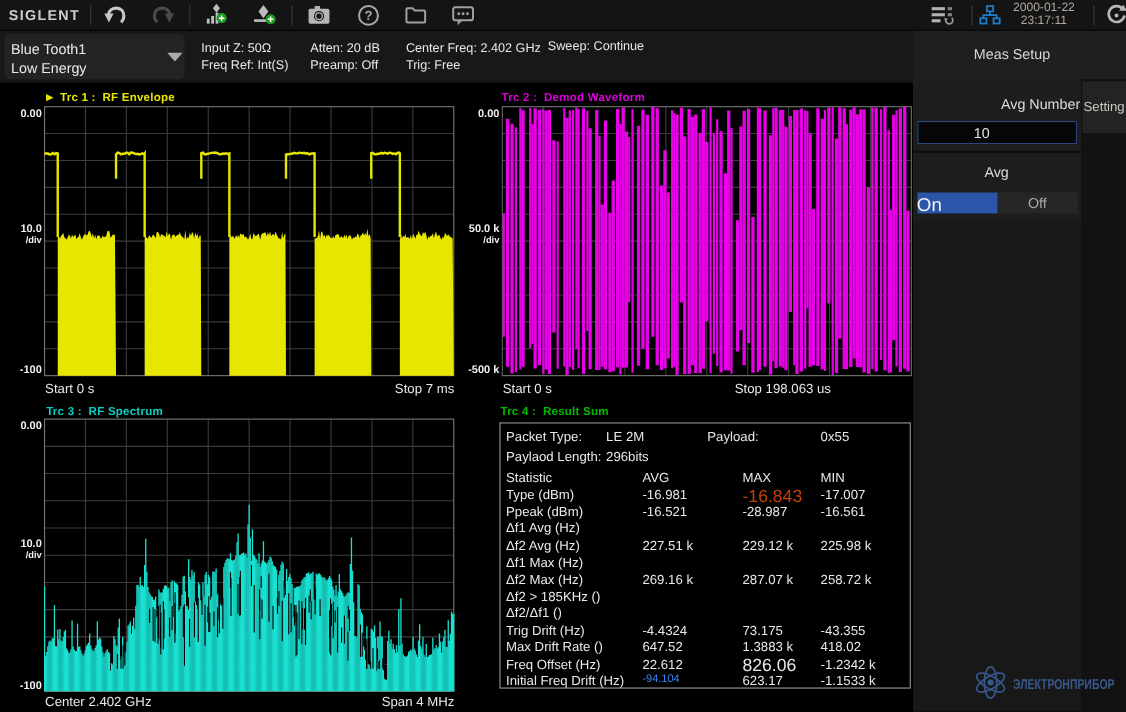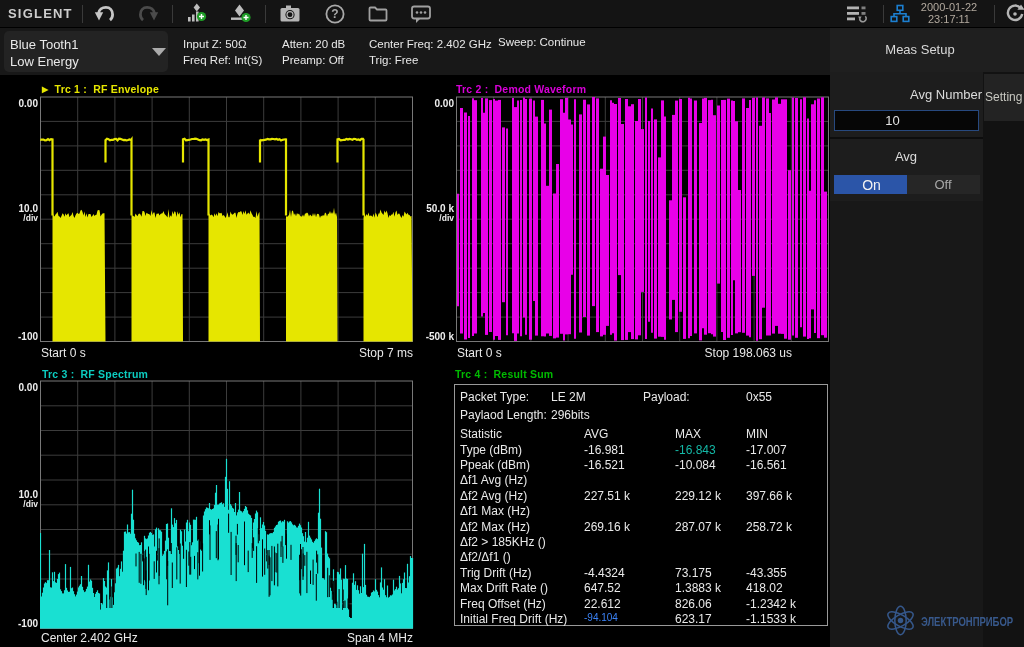--- a/index.html
+++ b/index.html
@@ -273,21 +273,21 @@
     <path d="M359.0,4.2V237.1" stroke="#e800e8" stroke-width="2"></path>
     <path d="M362.5,2.5V242.2" stroke="#e800e8" stroke-width="3"></path>
     <path d="M366.5,1.3V239.2" stroke="#e800e8" stroke-width="3"></path>
     <path d="M369.5,95.6V241.7" stroke="#e800e8" stroke-width="3"></path>
   </svg>
 <div class="ylab" style="left:424px;top:98px">0.00</div>
 <div class="ylab" style="left:424px;top:203px">50.0 k</div>
 <div class="ylab" style="left:424px;top:213px;font-size:8.5px">/div</div>
 <div class="ylab" style="left:424px;top:331px">-500 k</div>
 <div class="blab" style="left:457px;top:346px">Start 0 s</div>
-<div class="blab" style="left:652px;top:346px;width:140px;text-align:right">Stop 198.063 us</div>
+<div class="blab" style="left:668px;top:346px;width:140px;">Stop 198.063 us</div>
 
 <div class="tt" style="left:42px;top:368px;color:#0cccc0">Trc 3 :&nbsp; RF Spectrum</div>
 <svg class="abs" style="left:40px;top:380px" width="374" height="250">
     <line x1="37.7" y1="1" x2="37.7" y2="248.5" stroke="#3c3c3c" stroke-width="1"></line>
     <line x1="0.5" y1="25.8" x2="372.5" y2="25.8" stroke="#3c3c3c" stroke-width="1"></line>
     <line x1="74.9" y1="1" x2="74.9" y2="248.5" stroke="#3c3c3c" stroke-width="1"></line>
     <line x1="0.5" y1="50.5" x2="372.5" y2="50.5" stroke="#3c3c3c" stroke-width="1"></line>
     <line x1="112.1" y1="1" x2="112.1" y2="248.5" stroke="#3c3c3c" stroke-width="1"></line>
     <line x1="0.5" y1="75.2" x2="372.5" y2="75.2" stroke="#3c3c3c" stroke-width="1"></line>
     <line x1="149.3" y1="1" x2="149.3" y2="248.5" stroke="#3c3c3c" stroke-width="1"></line>
@@ -786,66 +786,66 @@
 <div class="abs" style="left:643px;top:390px;color:#e9e9e9;font-size:12px">Payload:</div>
 <div class="abs" style="left:746px;top:390px;color:#e9e9e9;font-size:12px">0x55</div>
 <div class="abs" style="left:460px;top:408px;color:#e9e9e9;font-size:12px">Paylaod Length:</div>
 <div class="abs" style="left:551px;top:408px;color:#e9e9e9;font-size:12px">296bits</div>
 <div class="abs" style="left:460px;top:427px;color:#e9e9e9;font-size:12px">Statistic</div>
 <div class="abs" style="left:584px;top:427px;color:#e9e9e9;font-size:12px">AVG</div>
 <div class="abs" style="left:675px;top:427px;color:#e9e9e9;font-size:12px">MAX</div>
 <div class="abs" style="left:746px;top:427px;color:#e9e9e9;font-size:12px">MIN</div>
 <div class="abs" style="left:460px;top:442.5px;color:#e9e9e9;font-size:12px">Type (dBm)</div>
 <div class="abs" style="left:584px;top:442.5px;color:#e9e9e9;font-size:12px">-16.981</div>
-<div class="abs" style="left:675px;top:442.5px;color:#14b8a6;font-size:12px">-16.843</div>
+<div class="abs" style="left:675px;top:442.5px;color:#c2410c;font-size:16px">-16.843</div>
 <div class="abs" style="left:746px;top:442.5px;color:#e9e9e9;font-size:12px">-17.007</div>
 <div class="abs" style="left:460px;top:458px;color:#e9e9e9;font-size:12px">Ppeak (dBm)</div>
 <div class="abs" style="left:584px;top:458px;color:#e9e9e9;font-size:12px">-16.521</div>
-<div class="abs" style="left:675px;top:458px;color:#e9e9e9;font-size:12px">-10.084</div>
+<div class="abs" style="left:675px;top:458px;color:#e9e9e9;font-size:12px">-28.987</div>
 <div class="abs" style="left:746px;top:458px;color:#e9e9e9;font-size:12px">-16.561</div>
 <div class="abs" style="left:460px;top:473px;color:#e9e9e9;font-size:12px">Δf1 Avg (Hz)</div>
 <div class="abs" style="left:460px;top:489px;color:#e9e9e9;font-size:12px">Δf2 Avg (Hz)</div>
 <div class="abs" style="left:584px;top:489px;color:#e9e9e9;font-size:12px">227.51 k</div>
 <div class="abs" style="left:675px;top:489px;color:#e9e9e9;font-size:12px">229.12 k</div>
-<div class="abs" style="left:746px;top:489px;color:#e9e9e9;font-size:12px">397.66 k</div>
+<div class="abs" style="left:746px;top:489px;color:#e9e9e9;font-size:12px">225.98 k</div>
 <div class="abs" style="left:460px;top:504px;color:#e9e9e9;font-size:12px">Δf1 Max (Hz)</div>
 <div class="abs" style="left:460px;top:520px;color:#e9e9e9;font-size:12px">Δf2 Max (Hz)</div>
 <div class="abs" style="left:584px;top:520px;color:#e9e9e9;font-size:12px">269.16 k</div>
 <div class="abs" style="left:675px;top:520px;color:#e9e9e9;font-size:12px">287.07 k</div>
 <div class="abs" style="left:746px;top:520px;color:#e9e9e9;font-size:12px">258.72 k</div>
 <div class="abs" style="left:460px;top:535px;color:#e9e9e9;font-size:12px">Δf2 &gt; 185KHz ()</div>
 <div class="abs" style="left:460px;top:550px;color:#e9e9e9;font-size:12px">Δf2/Δf1 ()</div>
 <div class="abs" style="left:460px;top:566px;color:#e9e9e9;font-size:12px">Trig Drift (Hz)</div>
 <div class="abs" style="left:584px;top:566px;color:#e9e9e9;font-size:12px">-4.4324</div>
 <div class="abs" style="left:675px;top:566px;color:#e9e9e9;font-size:12px">73.175</div>
 <div class="abs" style="left:746px;top:566px;color:#e9e9e9;font-size:12px">-43.355</div>
 <div class="abs" style="left:460px;top:581px;color:#e9e9e9;font-size:12px">Max Drift Rate ()</div>
 <div class="abs" style="left:584px;top:581px;color:#e9e9e9;font-size:12px">647.52</div>
 <div class="abs" style="left:675px;top:581px;color:#e9e9e9;font-size:12px">1.3883 k</div>
 <div class="abs" style="left:746px;top:581px;color:#e9e9e9;font-size:12px">418.02</div>
 <div class="abs" style="left:460px;top:597px;color:#e9e9e9;font-size:12px">Freq Offset (Hz)</div>
 <div class="abs" style="left:584px;top:597px;color:#e9e9e9;font-size:12px">22.612</div>
-<div class="abs" style="left:675px;top:597px;color:#e9e9e9;font-size:12px">826.06</div>
+<div class="abs" style="left:675px;top:597px;color:#e9e9e9;font-size:16px">826.06</div>
 <div class="abs" style="left:746px;top:597px;color:#e9e9e9;font-size:12px">-1.2342 k</div>
 <div class="abs" style="left:460px;top:612px;color:#e9e9e9;font-size:12px">Initial Freq Drift (Hz)</div>
 <div class="abs" style="left:584px;top:612px;color:#3b82f6;font-size:10px">-94.104</div>
 <div class="abs" style="left:675px;top:612px;color:#e9e9e9;font-size:12px">623.17</div>
 <div class="abs" style="left:746px;top:612px;color:#e9e9e9;font-size:12px">-1.1533 k</div>
 
 <div class="abs" style="left:830px;top:28px;width:194px;height:619px;background:#161616"></div>
 <div class="abs" style="left:830px;top:28px;width:194px;height:43.5px;background:#1f1f1f"></div>
 <div class="abs" style="left:830px;top:42px;width:180px;text-align:center;color:#d9d9d9;font-size:13px">Meas Setup</div>
 <div class="abs" style="left:830px;top:71.5px;width:152.5px;height:129px;background:#1d1d1d"></div>
 <div class="abs" style="left:830px;top:87px;width:152px;text-align:right;color:#dcdcdc;font-size:13px">Avg Number</div>
 <div class="abs" style="left:833.5px;top:110px;width:145px;height:21px;background:#060606;border:1px solid #27497f"></div>
 <div class="abs" style="left:833.5px;top:113px;width:118px;text-align:center;color:#e3e3e3;font-size:13px">10</div>
 <div class="abs" style="left:830px;top:137px;width:152.5px;height:1.5px;background:#0d0d0d"></div>
 <div class="abs" style="left:830px;top:149px;width:152px;text-align:center;color:#dcdcdc;font-size:13px">Avg</div>
 <div class="abs" style="left:833.5px;top:174.5px;width:73px;height:19.5px;background:#2b55a8"></div>
-<div class="abs" style="left:833.5px;top:177px;width:76px;text-align:center;color:#f2f2f2;font-size:14px">On</div>
+<div class="abs" style="left:833.5px;top:177px;width:76px;color:#f2f2f2;font-size:17px">On</div>
 <div class="abs" style="left:906.5px;top:174.5px;width:73px;height:19.5px;background:#262626"></div>
 <div class="abs" style="left:906.5px;top:177px;width:73px;text-align:center;color:#a8a8a8;font-size:13px">Off</div>
 <div class="abs" style="left:830px;top:200.5px;width:152.5px;height:446.5px;background:#181818"></div>
 <div class="abs" style="left:982.5px;top:71.5px;width:41.5px;height:575.5px;background:#121212"></div>
 <div class="abs" style="left:983.5px;top:73.5px;width:40.5px;height:47px;background:#232323"></div>
 <div class="abs" style="left:983.5px;top:90px;width:40.5px;text-align:center;color:#c9c9c2;font-size:12px">Setting</div>
 
 <svg class="abs" style="left:884px;top:603.5px" width="33" height="33" viewBox="0 0 36 36">
  <g stroke="#35578a" stroke-width="1.7" fill="none">
   <ellipse cx="18" cy="18" rx="15.5" ry="6.2" transform="rotate(90 18 18)"></ellipse>

